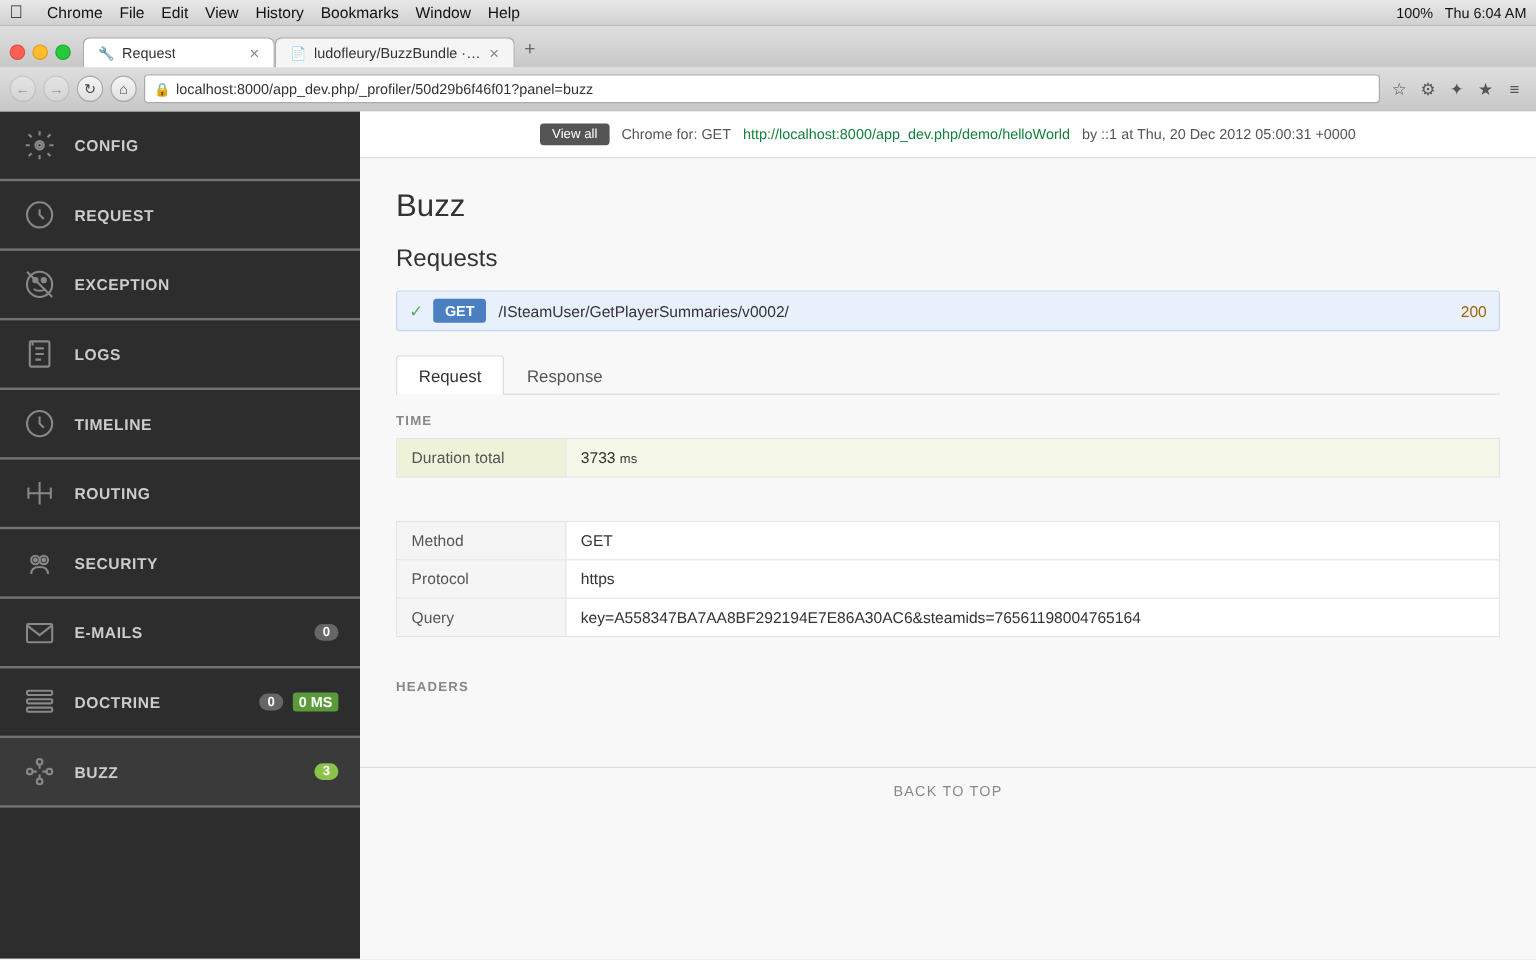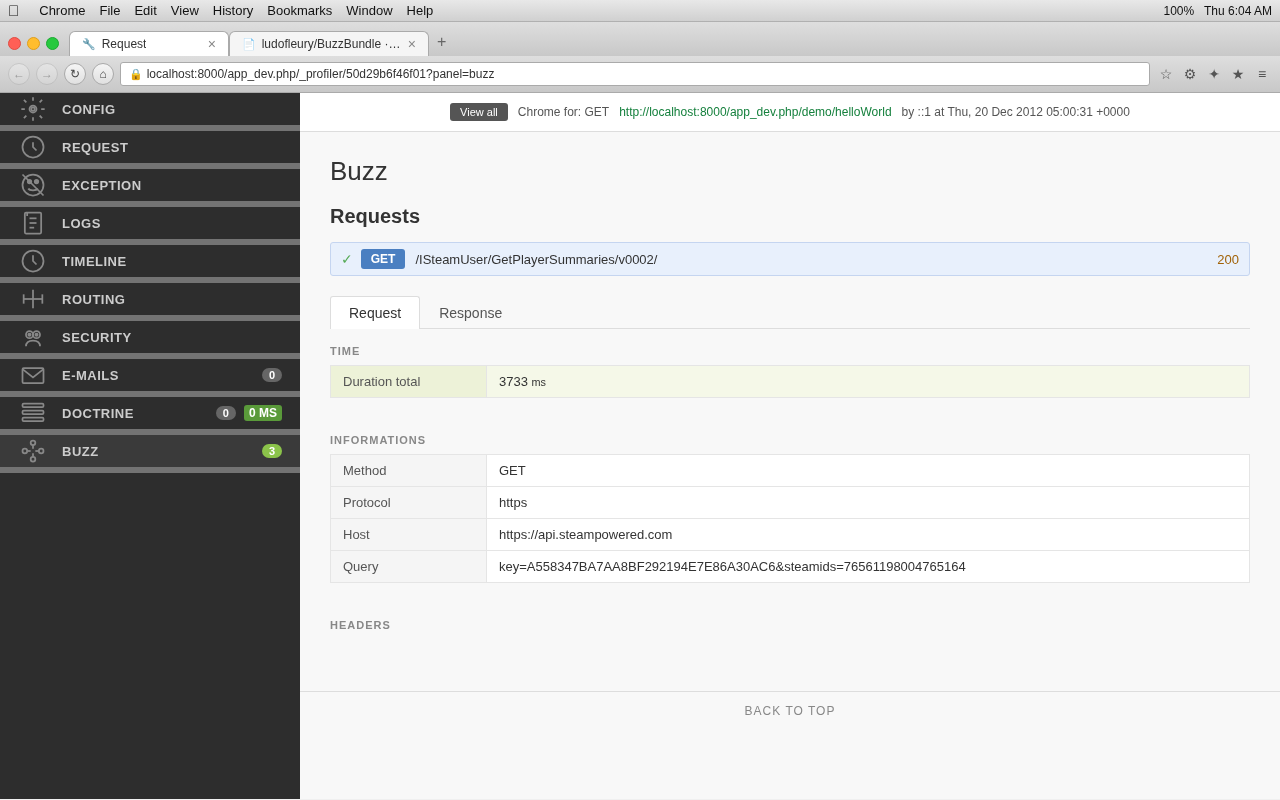--- a/index.html
+++ b/index.html
@@ -98,24 +98,24 @@
     .sidebar {
       width: 300px;
       min-width: 300px;
       background: #2d2d2d;
       overflow-y: auto;
     }
     .sidebar-item {
       display: flex;
       align-items: center;
       gap: 14px;
-      padding: 2px 18px;
+      padding: 14px 18px;
       color: #ccc;
       cursor: pointer;
-      border-bottom: 6px solid #737373;
+      border-bottom: 2px solid #737373;
       position: relative;
     }
     .sidebar-item.active { background: #3a3a3a; }
     .sidebar-item .item-icon { width: 30px; display: flex; align-items: center; justify-content: center; font-size: 20px; color: #888; }
     .sidebar-item .item-label { font-size: 13px; font-weight: 600; color: #ccc; letter-spacing: 0.5px; text-transform: uppercase; }
     .badge {
       margin-left: auto;
       background: #8bc34a;
       color: #fff;
       border-radius: 10px;
@@ -169,21 +169,21 @@
       padding: 24px 30px;
     }
     .page-title {
       font-size: 26px;
       font-weight: 400;
       color: #333;
       margin-bottom: 18px;
     }
     .section-title {
       font-size: 20px;
-      font-weight: 700;
+      font-weight: 400;
       color: #333;
       margin-bottom: 14px;
     }
 
     
     .request-bar {
       display: flex;
       align-items: center;
       gap: 0;
       background: #e8f0fc;
@@ -245,21 +245,21 @@
     }
     td {
       padding: 8px 12px;
       border: 1px solid #e5e5e5;
       font-size: 13px;
       color: #333;
     }
     td:first-child {
       background: #f5f5f5;
       font-weight: 500;
-      width: 156px;
+      width: 141px;
       color: #555;
     }
     tr.highlight-row td {
       background: #f5f8e8;
     }
     tr.highlight-row td:first-child {
       background: #edf2d8;
     }
 
     .back-to-top {
@@ -504,36 +504,31 @@
           <tbody>
             <tr class="highlight-row">
               <td>Duration total</td>
               <td>3733 <small>ms</small></td>
             </tr>
           </tbody>
         </table>
       </div>
 
       <div class="info-section">
-        <div class="section-header">INFORMATIONS</div>
         <table>
           <tbody>
             <tr>
               <td>Method</td>
               <td>GET</td>
             </tr>
             <tr>
               <td>Protocol</td>
               <td>https</td>
             </tr>
             <tr>
-              <td>Host</td>
-              <td>https://api.steampowered.com</td>
-            </tr>
-            <tr>
               <td>Query</td>
               <td>key=A558347BA7AA8BF292194E7E86A30AC6&amp;steamids=76561198004765164</td>
             </tr>
           </tbody>
         </table>
       </div>
 
       <div class="info-section">
         <div class="section-header">HEADERS</div>
       </div>

